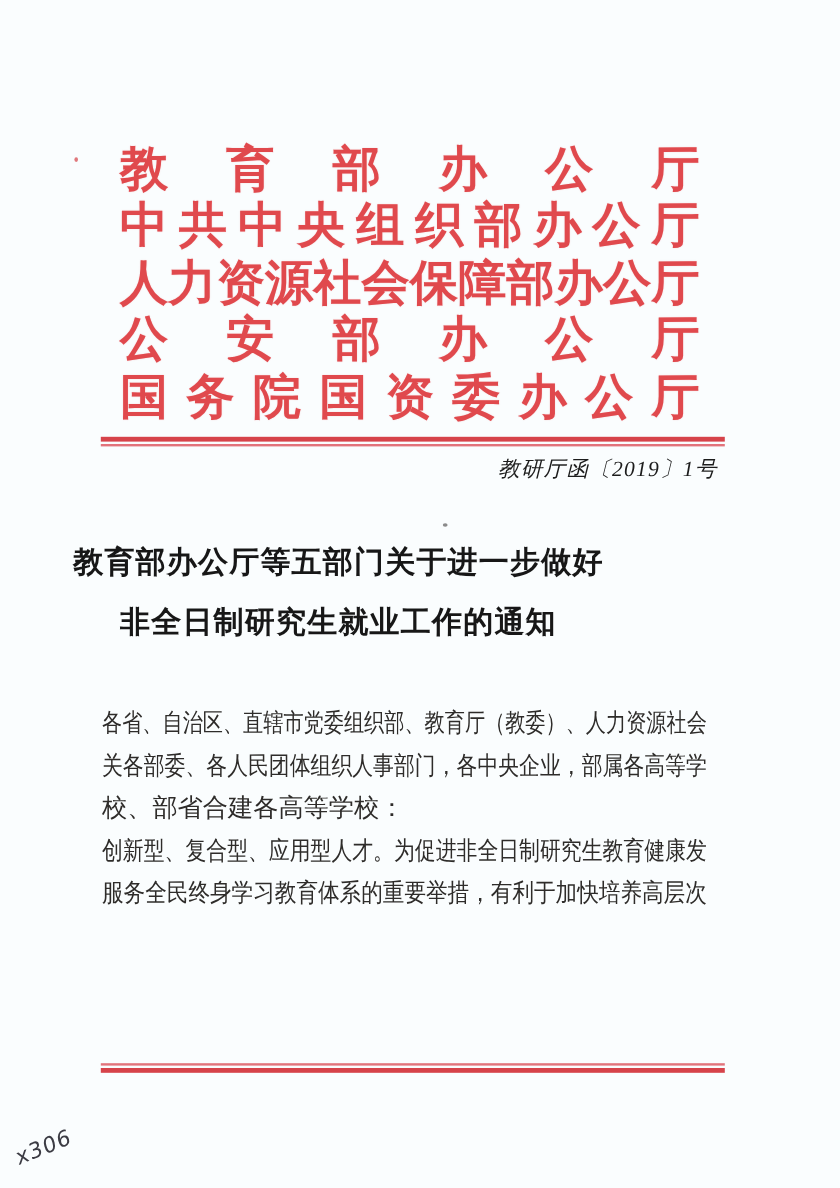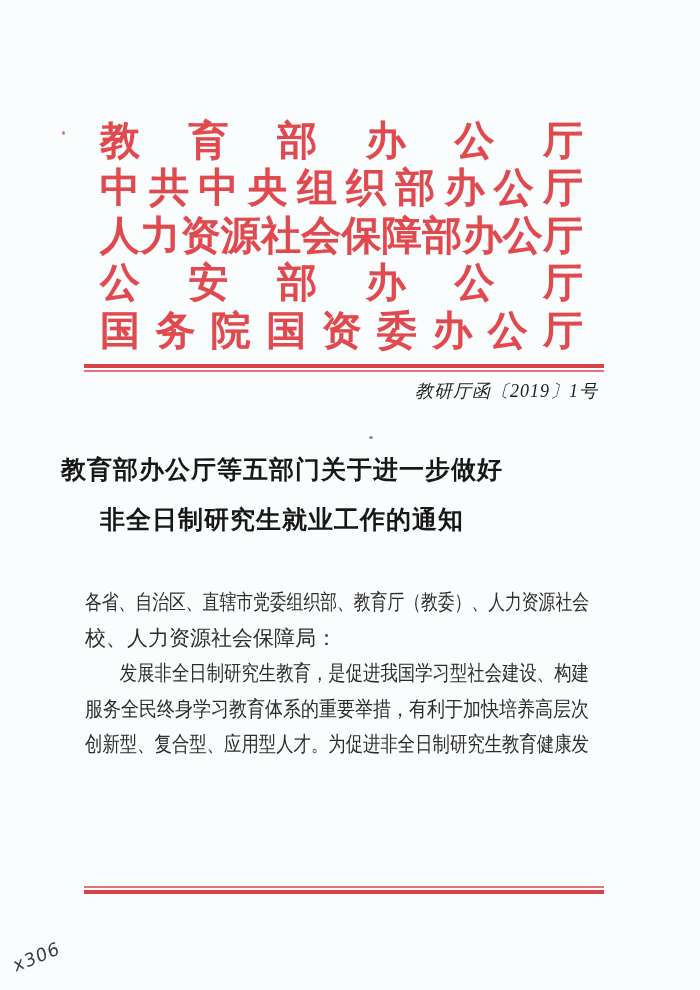--- a/index.html
+++ b/index.html
@@ -146,27 +146,27 @@
 
   <div class="doc-title">
     <div class="t-line">教育部办公厅等五部门关于进一步做好</div>
     <div class="t-line">非全日制研究生就业工作的通知</div>
   </div>
 
   <div class="doc-body">
     <div class="body-line">
       <span class="fit" style="transform: scaleX(0.8);">各省、自治区、直辖市党委组织部、教育厅（教委）、人力资源社会</span></div>
     <div class="body-line">
-      <span>校、人力资源社会保障局：</span></div>
+      <span class="fit" style="transform: scaleX(0.827586);">关各部委、各人民团体组织人事部门，各中央企业，部属各高等学</span></div>
     <div class="body-line">
-      <span class="fit" style="transform: scaleX(0.827586);">　　发展非全日制研究生教育，是促进我国学习型社会建设、构建</span></div>
+      <span>校、部省合建各高等学校：</span></div>
+    <div class="body-line">
+      <span class="fit" style="transform: scaleX(0.827586);">创新型、复合型、应用型人才。为促进非全日制研究生教育健康发</span></div>
     <div class="body-line">
       <span class="fit" style="transform: scaleX(0.857143);">服务全民终身学习教育体系的重要举措，有利于加快培养高层次</span></div>
-    <div class="body-line">
-      <span class="fit" style="transform: scaleX(0.827586);">创新型、复合型、应用型人才。为促进非全日制研究生教育健康发</span></div>
   </div>
 
   <div class="rule rule-bottom">
     <div class="thin"></div>
       <div class="gap"></div>
       <div class="thick"></div>
   </div>
 
   <div class="handwriting">x306</div>
 

